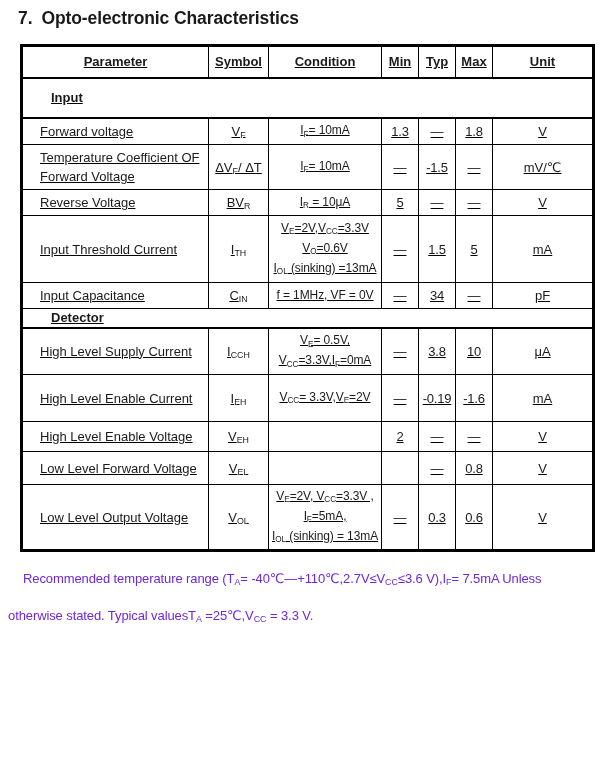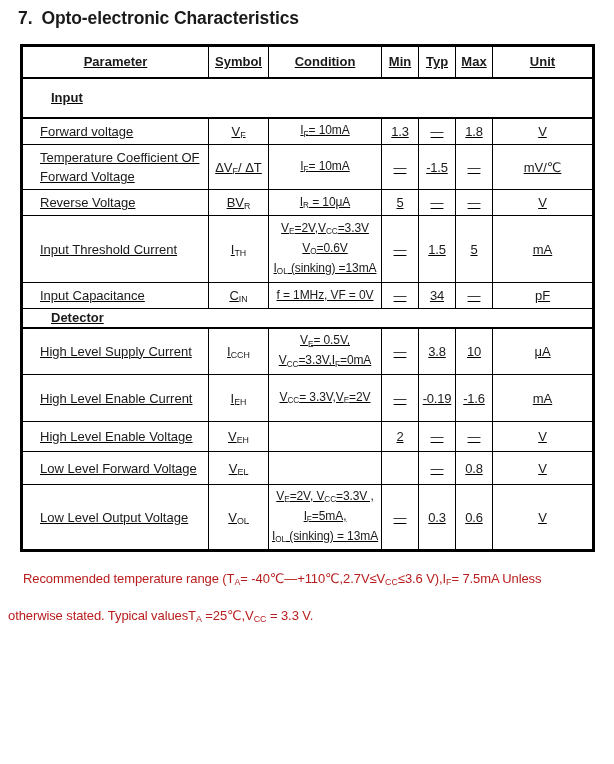--- a/index.html
+++ b/index.html
@@ -46,21 +46,21 @@
   tr.section-row td{
     text-align:left;font-weight:bold;padding-left:28px;
     border-bottom-width:2px;
   }
   td.cell-parameter{text-align:left;padding-left:17px;line-height:19px;}
   td.cell-condition{font-size:12px;padding:2px 1px;letter-spacing:-0.1px;}
   .cond-line{line-height:19px;white-space:nowrap;}
   td.cell-min,td.cell-typ,td.cell-max{padding:1px 0;letter-spacing:-0.2px;}
   .sub{font-size:68%;position:relative;top:0.28em;letter-spacing:0;}
   .footnote{
-    margin:0;font-size:13px;color:#b91c1c;letter-spacing:-0.1px;
+    margin:0;font-size:13px;color:#6d28d9;letter-spacing:-0.1px;
   }
   .footnote-1{margin:19px 0 0 23px;}
   .footnote-2{margin:22px 0 0 8px;}
 </style>
 </head>
 <body>
 
 <div class="page">
 
   <h1 class="title">

